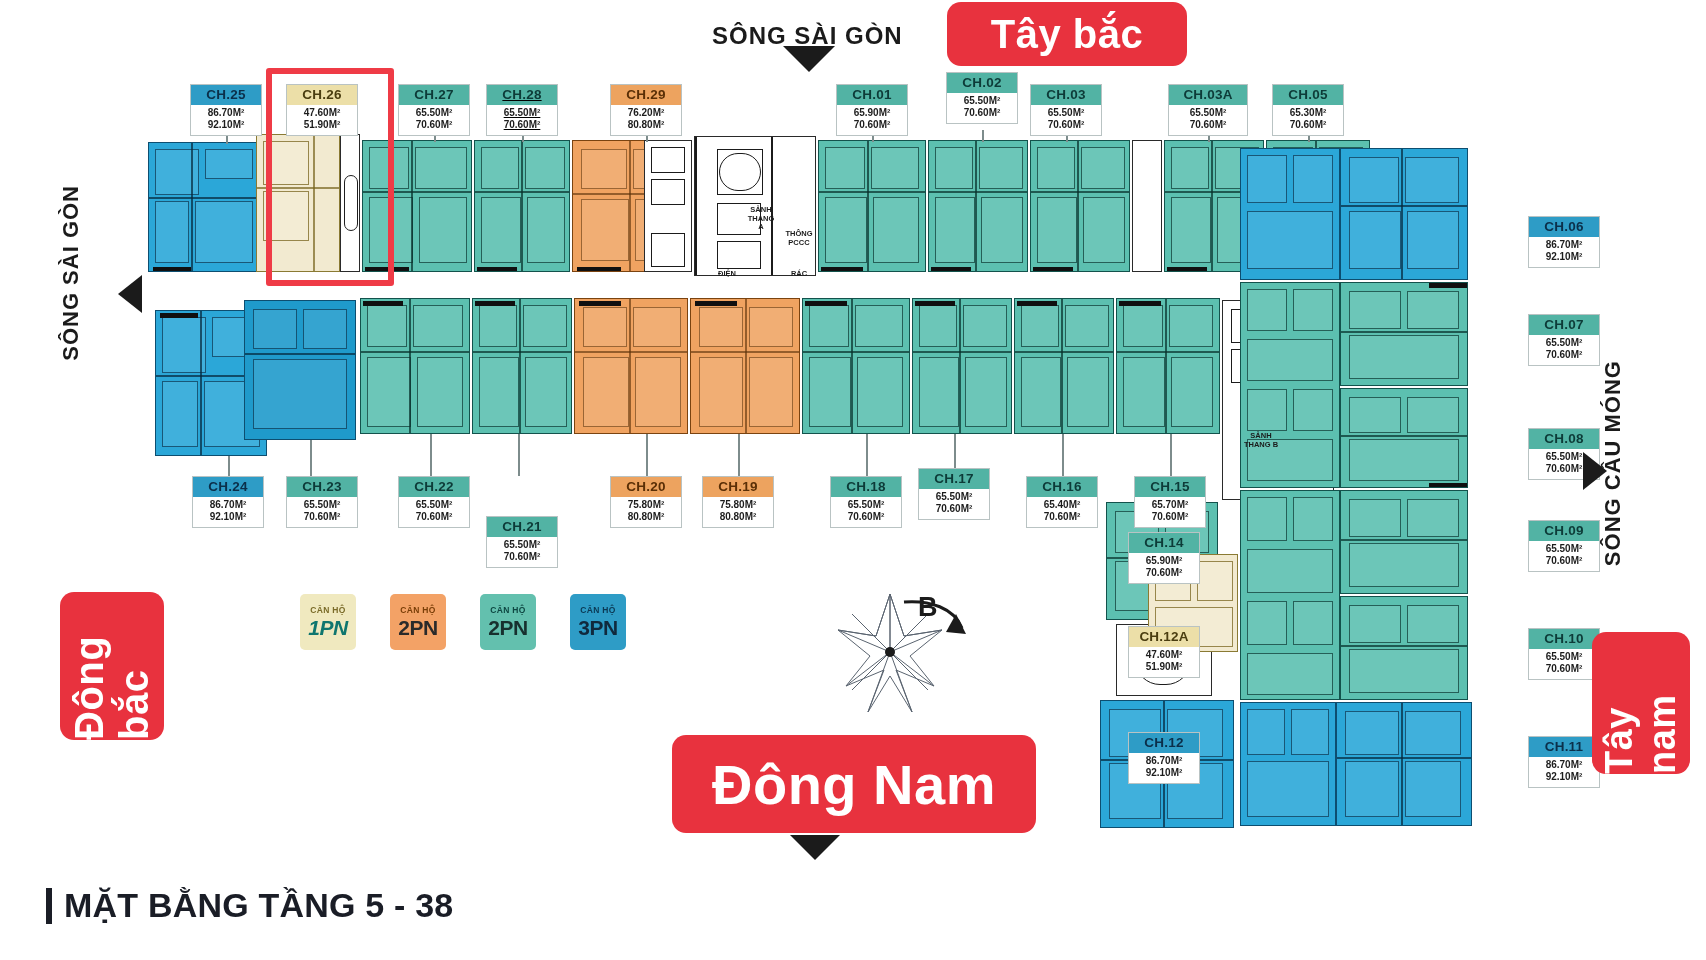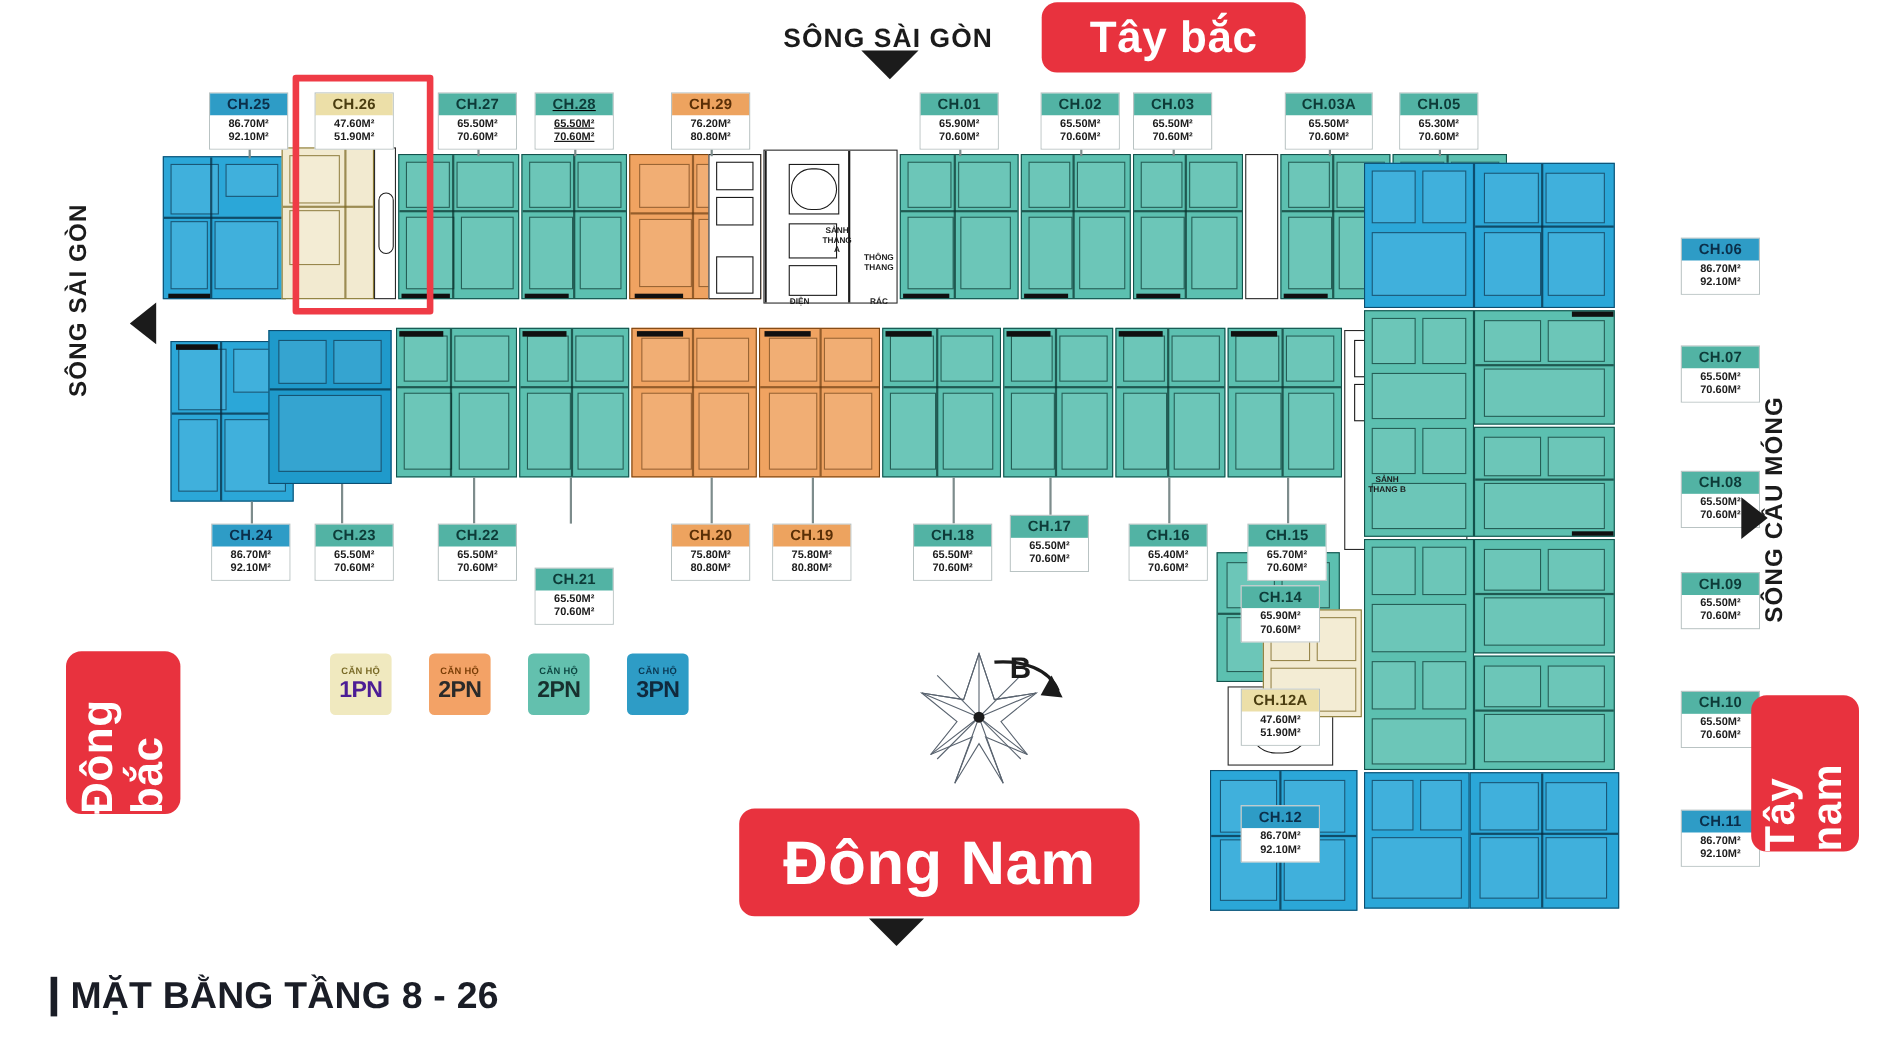--- a/index.html
+++ b/index.html
@@ -136,21 +136,21 @@
   #legend { position: absolute; left: 300px; top: 594px; display: flex; gap: 34px; z-index: 65; }
   .legend-item {
     width: 56px; height: 56px;
     border-radius: 5px;
     display: flex; flex-direction: column;
     align-items: center; justify-content: center;
     line-height: 1;
   }
   .legend-item .lg-sub { font-size: 8.5px; font-weight: 700; letter-spacing: .3px; margin-bottom: 2px; }
   .legend-item .lg-main { font-size: 21px; font-weight: 800; letter-spacing: -.5px; }
-  .lg-cream  { background:#f0e9bf; } .lg-cream .lg-sub{color:#7a6b28;} .lg-cream .lg-main{color:#4c1d95;}
+  .lg-cream  { background:#f0e9bf; } .lg-cream .lg-sub{color:#7a6b28;} .lg-cream .lg-main{color:#0f766e;font-style:italic;}
   .lg-orange { background:#f3a266; } .lg-orange .lg-sub{color:#7a3e07;} .lg-orange .lg-main{color:#2a2a2a;}
   .lg-teal   { background:#63c0ae; } .lg-teal .lg-sub{color:#0e4742;} .lg-teal .lg-main{color:#17302e;}
   .lg-blue   { background:#2e9cc6; } .lg-blue .lg-sub{color:#0b3954;} .lg-blue .lg-main{color:#10293d;}
 
   
   #compass { position: absolute; left: 830px; top: 590px; width: 120px; height: 125px; z-index: 65; }
   #compass-b { position: absolute; left: 918px; top: 592px; font-size: 27px; font-weight: 800; color:#1b1b1b; z-index: 66; }
 
   
   .core-txt {
@@ -483,21 +483,21 @@
       <div class="rm-b" style="left:66px; top:62px; width:56px; height:56px;"></div>
       <div class="wall-b" style="left:0; top:58px; width:134px; height:2px;"></div>
       <div class="wall-b" style="left:62px; top:0; width:2px; height:128px;"></div>
     </div>
   </div>
 
   <div class="core-txt" style="left:744px; top:206px; width:34px; white-space:pre-line;">SẢNH
 THANG
 A</div>
   <div class="core-txt" style="left:782px; top:230px; width:34px; white-space:pre-line;">THÔNG
-THANG</div>
+PCCC</div>
   <div class="core-txt" style="left:712px; top:270px; width:30px;">ĐIỆN</div>
   <div class="core-txt" style="left:786px; top:270px; width:26px;">RÁC</div>
   <div class="core-txt" style="left:1240px; top:432px; width:42px; white-space:pre-line;">SẢNH
 THANG B</div>
 
   <div id="hilite" style="left:266px; top:68px; width:128px; height:218px;"></div>
 
   <div>
     <div class="unit-label c-blue" style="left:190px; top:84px;">
       <div class="ul-code">CH.25</div>
@@ -545,21 +545,21 @@
 
     <div class="unit-label c-teal" style="left:836px; top:84px;">
       <div class="ul-code">CH.01</div>
       <div class="ul-areas">
         <div>65.90M²</div>
         <div>70.60M²</div>
       </div>
     </div>
     <div class="stem" style="left:872px; top:130px; height:12px;"></div>
 
-    <div class="unit-label c-teal" style="left:946px; top:84px;">
+    <div class="unit-label c-teal" style="left:946px; top:72px;">
       <div class="ul-code">CH.02</div>
       <div class="ul-areas">
         <div>65.50M²</div>
         <div>70.60M²</div>
       </div>
     </div>
     <div class="stem" style="left:982px; top:130px; height:12px;"></div>
 
     <div class="unit-label c-teal" style="left:1030px; top:84px;">
       <div class="ul-code">CH.03</div>
@@ -794,15 +794,15 @@
     </g>
     <circle cx="60" cy="62" r="5" fill="#1b1b1b"></circle>
   </svg>
 
   <div id="compass-b">B</div>
   <svg style="position:absolute; left:900px; top:598px; width:70px; height:48px; z-index:65;" viewBox="0 0 70 48">
     <path d="M4 4 C 30 2, 54 10, 62 30" stroke="#1b1b1b" stroke-width="3" fill="none"></path>
     <path d="M56 16 L66 36 L46 34 Z" fill="#1b1b1b"></path>
   </svg>
 
-  <div id="bottom-title">MẶT BẰNG TẦNG 8 - 26</div>
+  <div id="bottom-title">MẶT BẰNG TẦNG 5 - 38</div>
 
 </div>
 
 </body></html>

